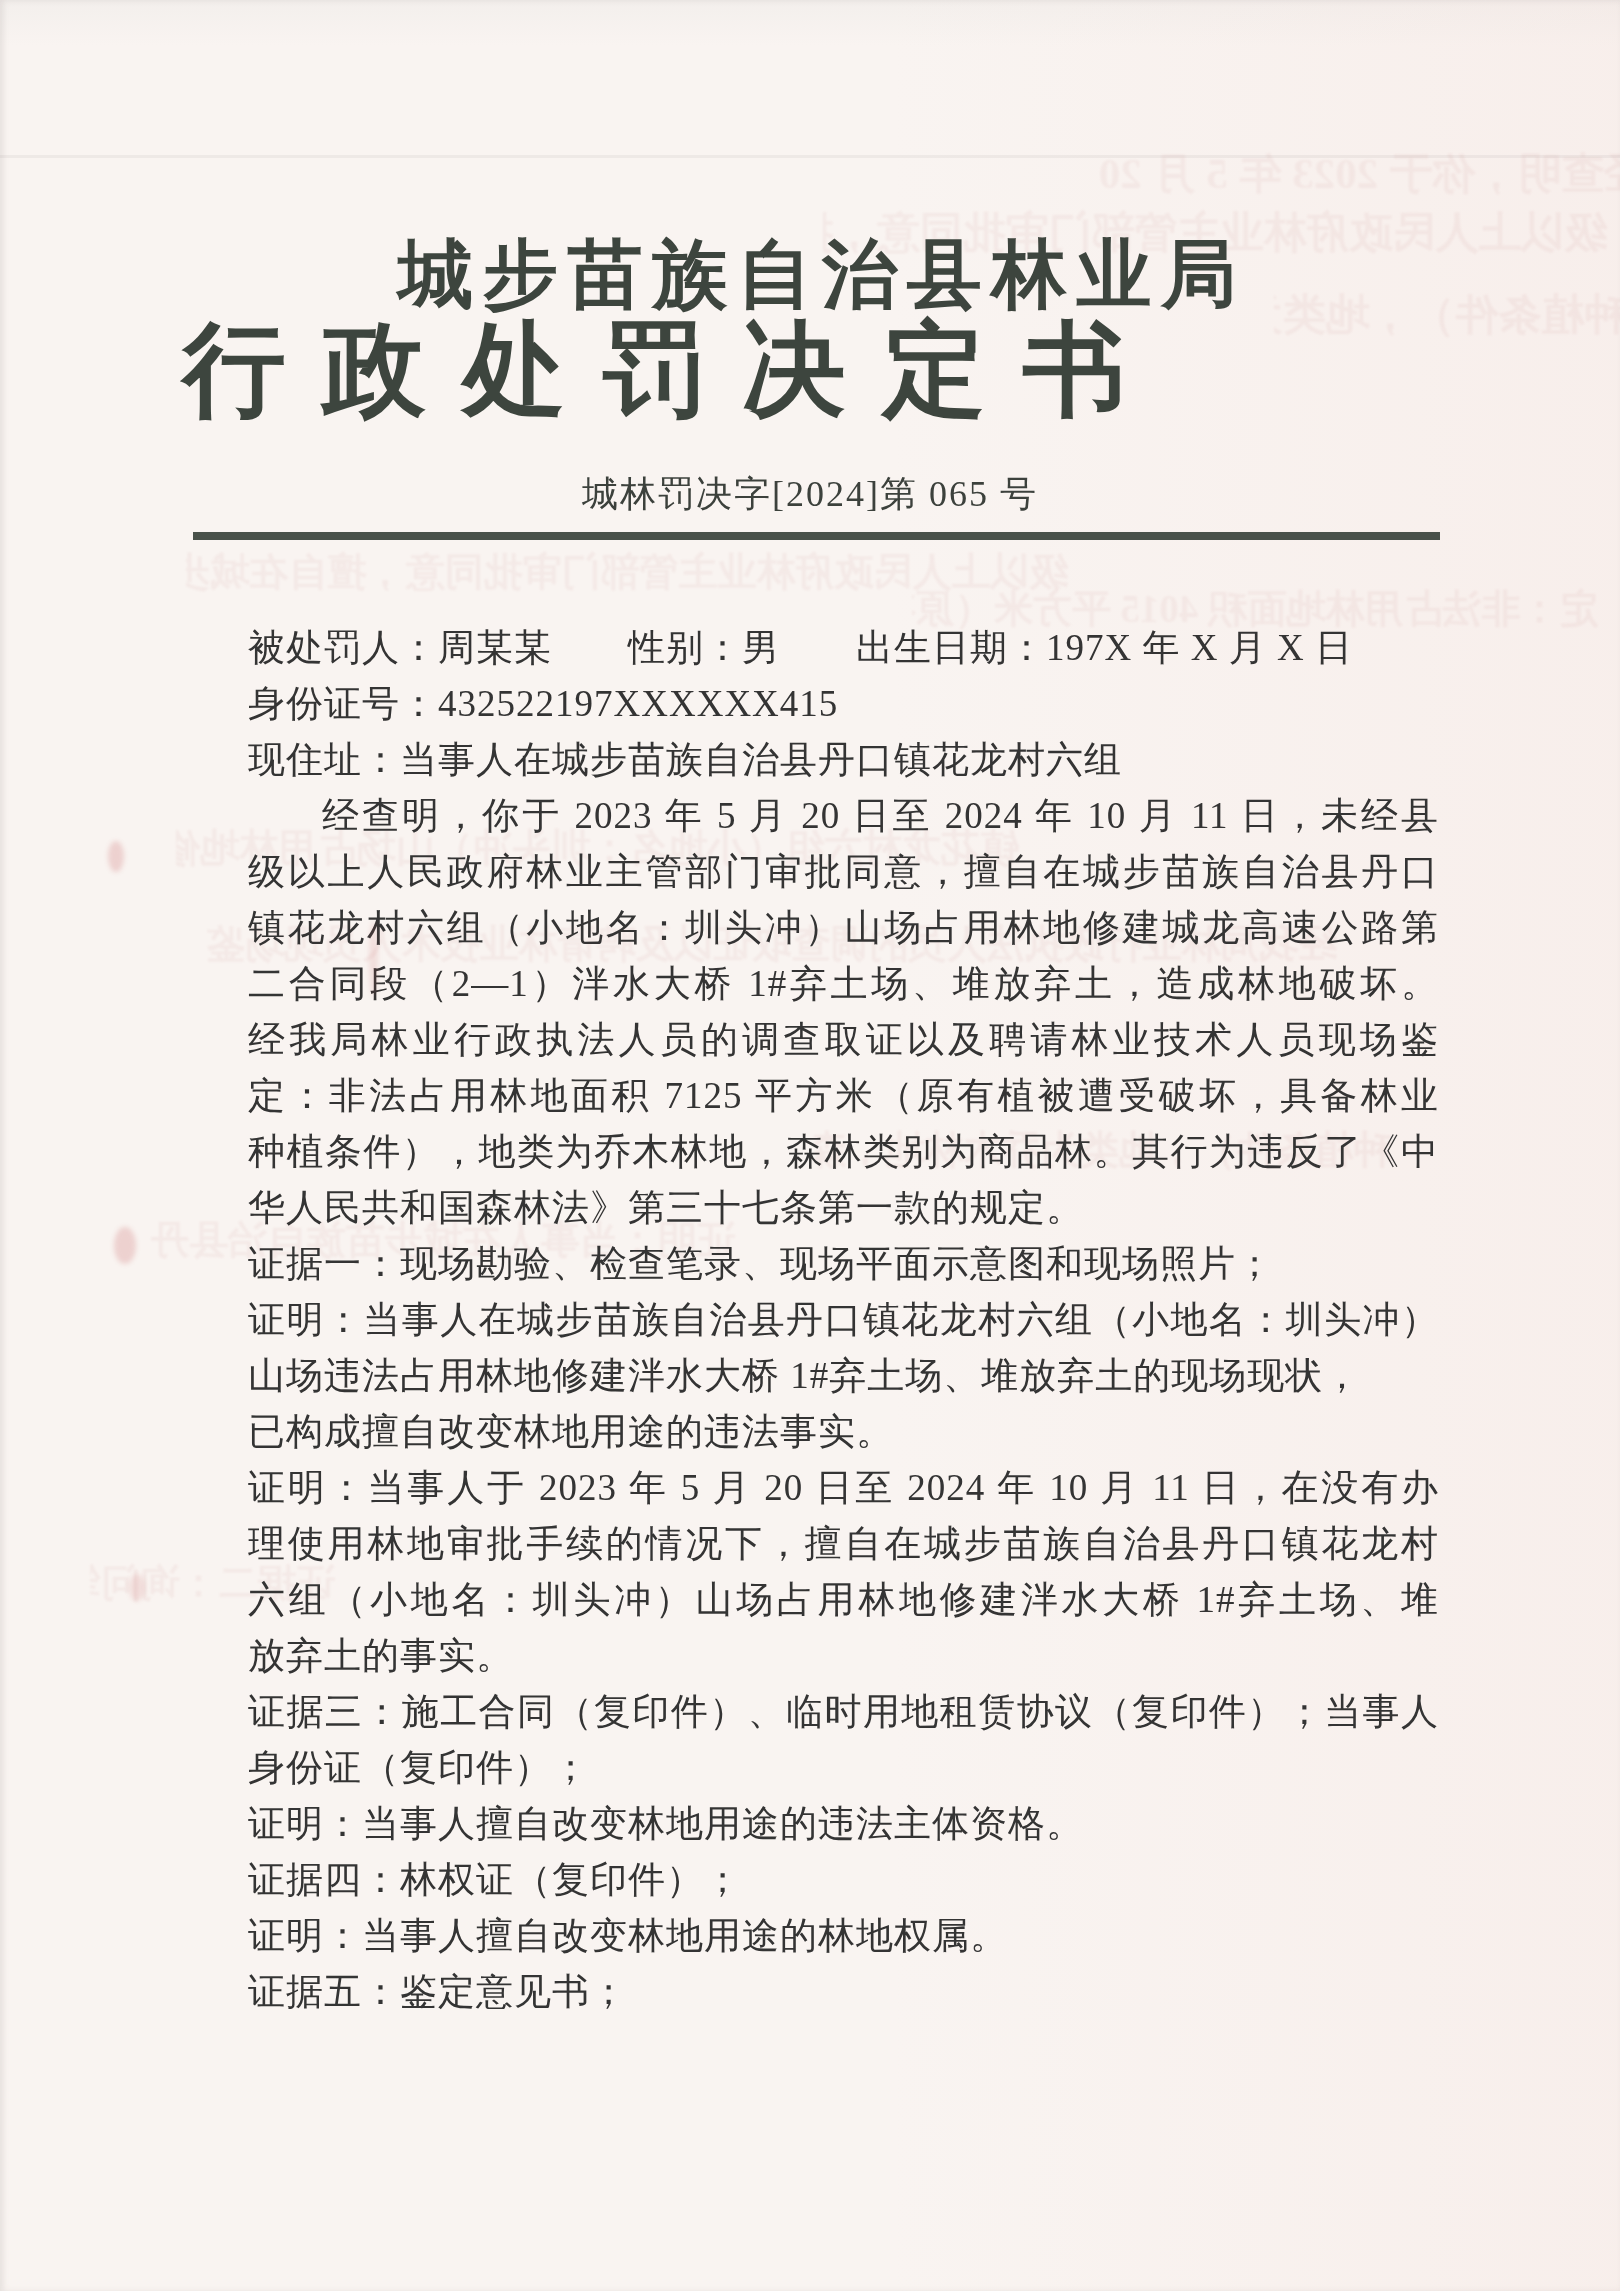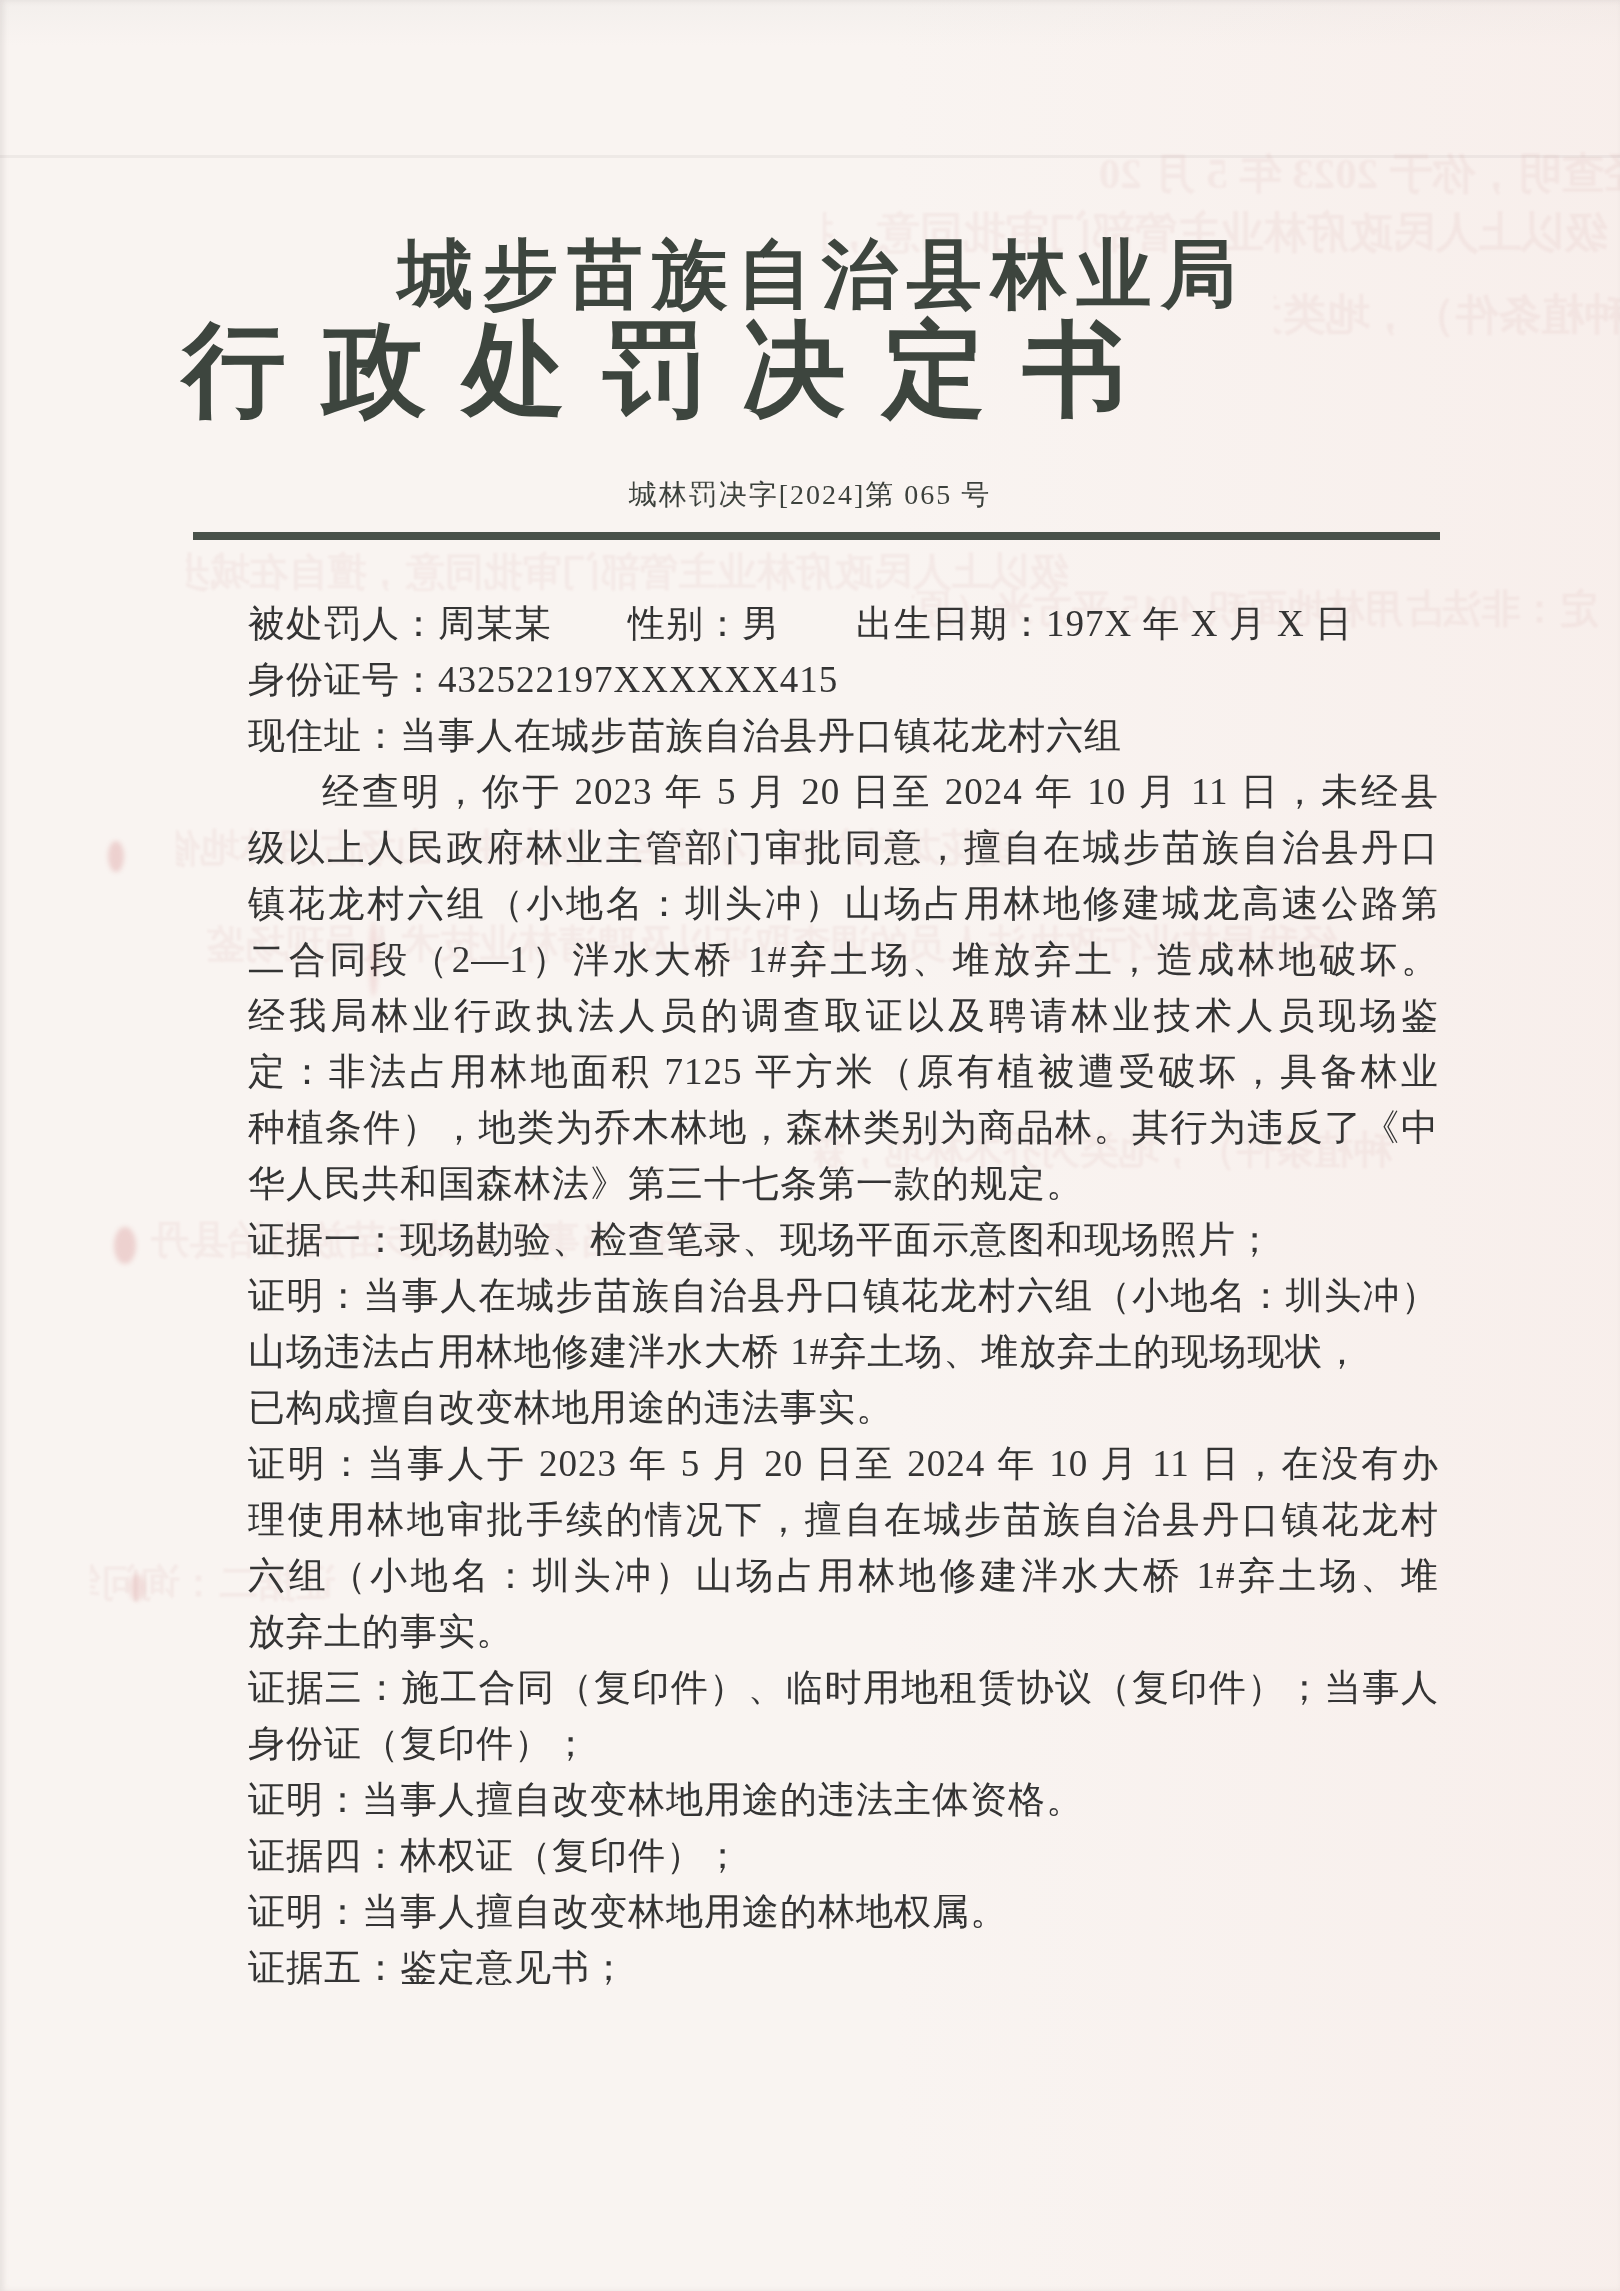--- a/index.html
+++ b/index.html
@@ -48,30 +48,30 @@
     font-family:"Liberation Sans","DejaVu Sans",sans-serif;
     font-weight:900;
     font-size:103px;line-height:116px;
     letter-spacing:37px;
     text-indent:37px; 
     color:#3d453e;
   }
   .doc-number{
     position:absolute;left:0;top:472px;width:1620px;
     text-align:center;
-    font-size:28px;line-height:45px;
+    font-size:36px;line-height:45px;
     letter-spacing:2px;
     color:#3c413c;
   }
   .rule{
     position:absolute;left:193px;top:532px;width:1247px;height:7.8px;
     background:#49514a;
   }
   .body-block{
-    position:absolute;left:248px;top:596px;width:1191px;
+    position:absolute;left:248px;top:620px;width:1191px;
   }
   .line{
     height:56px;line-height:56px;
     font-size:37px;
     letter-spacing:1px;
     white-space:normal;
     overflow:visible;
   }
   .line.j{text-align:justify;text-align-last:justify;}
   .line.ind{padding-left:74px;}

